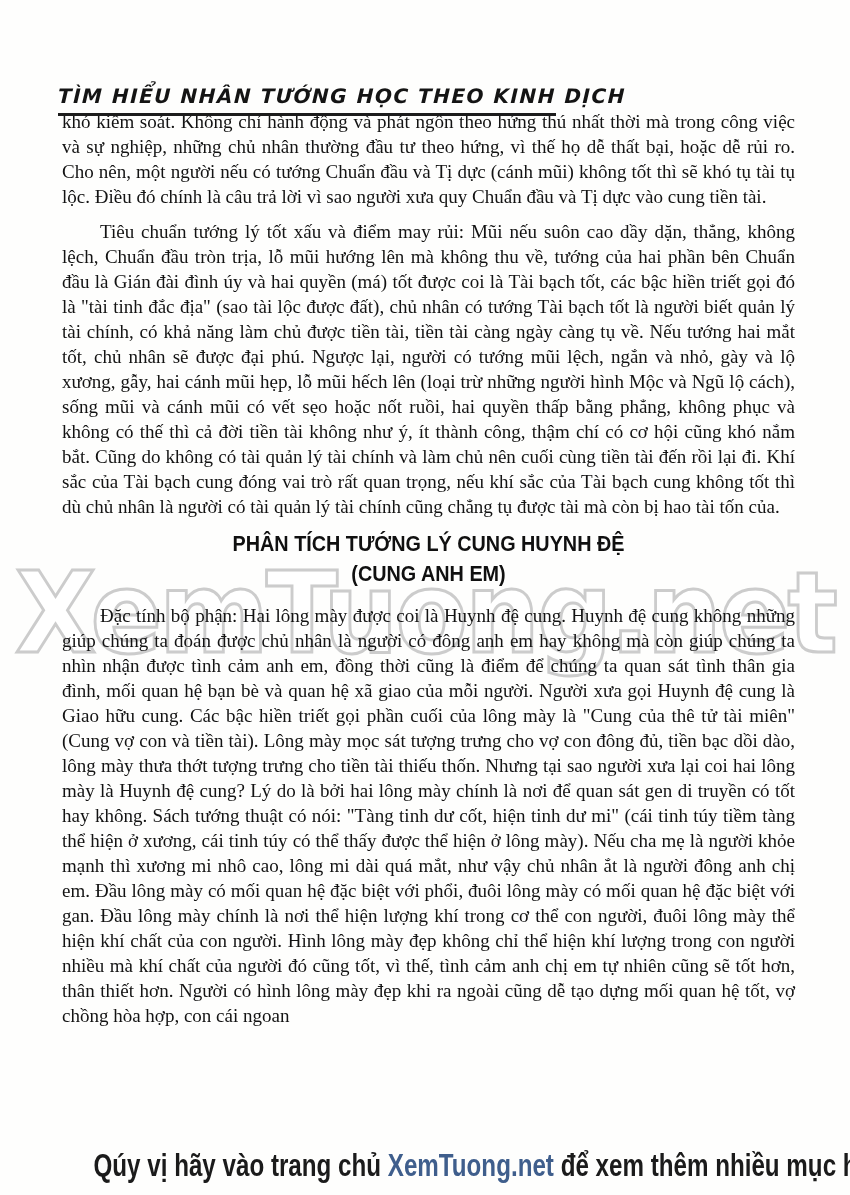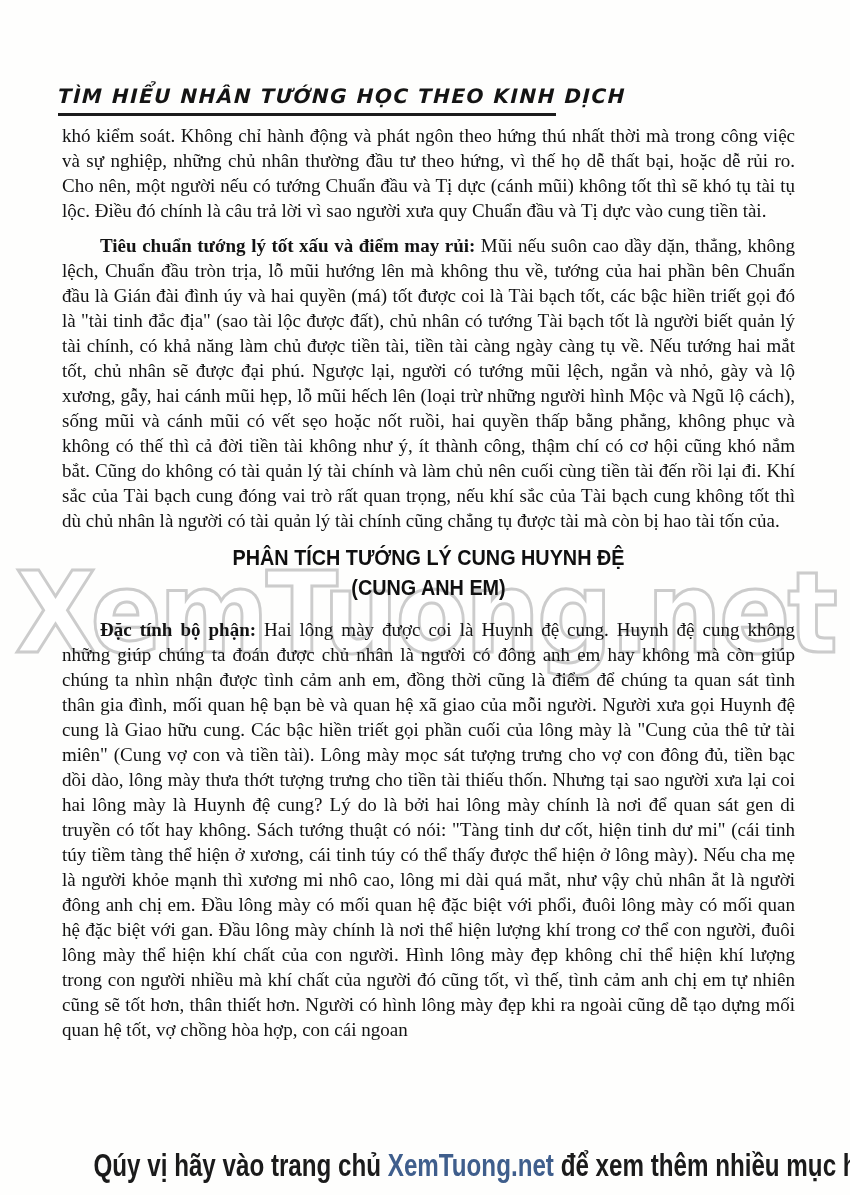--- a/index.html
+++ b/index.html
@@ -45,31 +45,31 @@
     white-space: nowrap;
     color: #ffffff;
     -webkit-text-stroke: 3px #cccccc;
     text-stroke: 3px #cccccc;
     z-index: 0;
   }
 
   
   .content {
     position: absolute;
-    top: 123px; left: 62px;
+    top: 109px; left: 62px;
     width: 733px;
     z-index: 1;
     font-size: 19px;
     line-height: 25px;
     color: #131313;
     text-align: justify;
   }
   .content p { margin: 0 0 10px 0; }
   .para.indent { text-indent: 38px; }
-  .lead-in { font-weight: bold; }
+  .lead-in { font-weight: normal; }
 
   .section-heading {
     margin: 6px 0 14px 0;
     text-align: center;
     font-family: "Liberation Sans", sans-serif;
     font-weight: bold;
     font-size: 22px;
     line-height: 30px;
     color: #101010;
     text-indent: 0;

